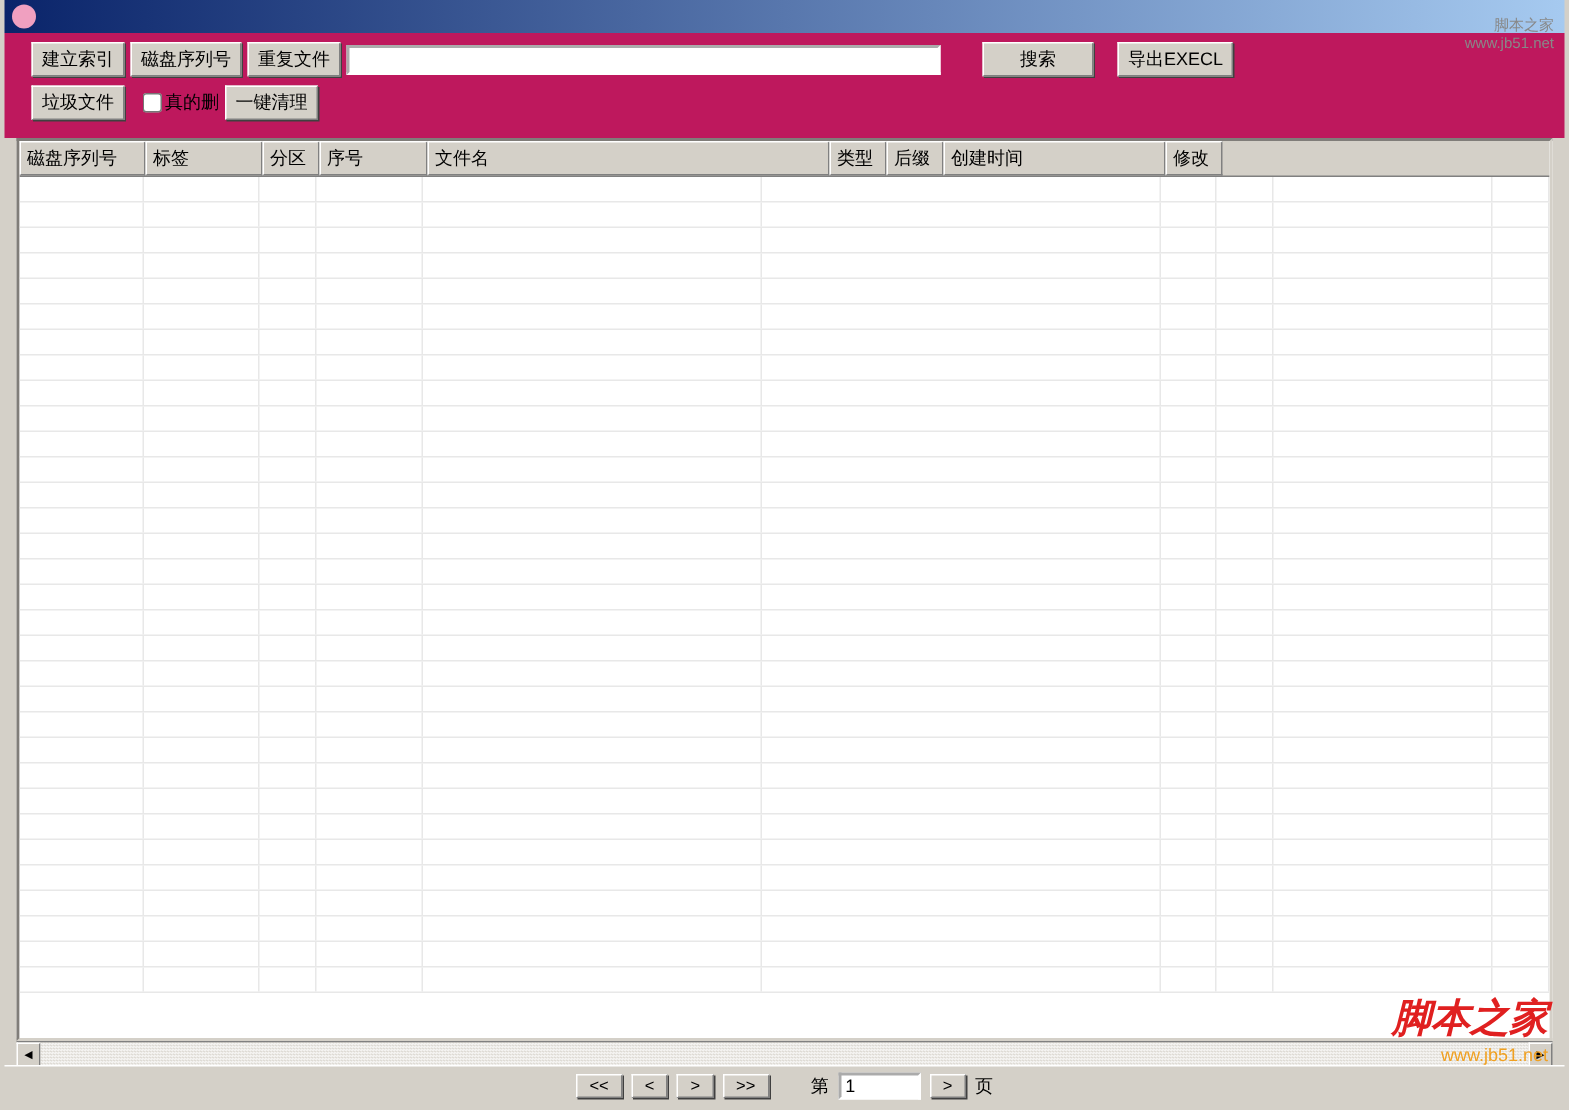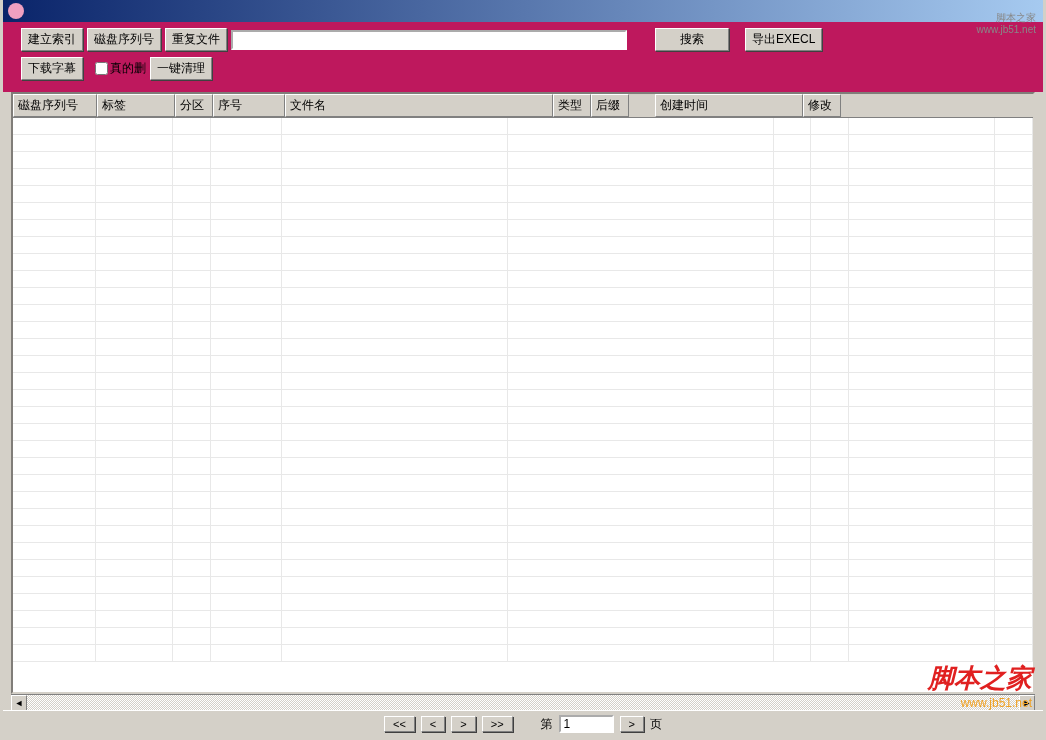--- a/index.html
+++ b/index.html
@@ -194,40 +194,40 @@
       <button class="btn">建立索引</button>
       <button class="btn">磁盘序列号</button>
       <button class="btn">重复文件</button>
       <input class="search-input" value="" style="">
       <span style="width:20px"></span>
       <button class="btn btn-wide">搜索</button>
       <span style="width:8px"></span>
       <button class="btn">导出EXECL</button>
     </div>
     <div class="toolbar-row">
-      <button class="btn">下载字幕</button>
+      <button class="btn">垃圾文件</button>
       <span style="width:4px"></span>
       <label class="checkbox-wrap">
         <input type="checkbox" style="">
         <span>真的删</span>
       </label>
       <button class="btn">一键清理</button>
     </div>
   </div>
 
   <div class="table-container">
     <div class="table-header" id="thead">
         <div class="th" style="width: 84px;">磁盘序列号</div>
         <div class="th" style="width: 78px;">标签</div>
         <div class="th" style="width: 38px;">分区</div>
         <div class="th" style="width: 72px;">序号</div>
         <div class="th" style="width: 268px;">文件名</div>
         <div class="th" style="width: 38px;">类型</div>
         <div class="th" style="width: 38px;">后缀</div>
-        <div class="th" style="width: 148px; margin-left: 26px;">创建时间</div>
+        <div class="th" style="width: 148px;">创建时间</div>
         <div class="th" style="width: 38px;">修改</div>
       </div>
     <div class="table-body" id="tbody">
         <div class="row">
           <div class="cell" style="width: 84px;"></div>
           <div class="cell" style="width: 78px;"></div>
           <div class="cell" style="width: 38px;"></div>
           <div class="cell" style="width: 72px;"></div>
           <div class="cell" style="width: 228px;"></div>
           <div class="cell" style="width: 268px;"></div>

